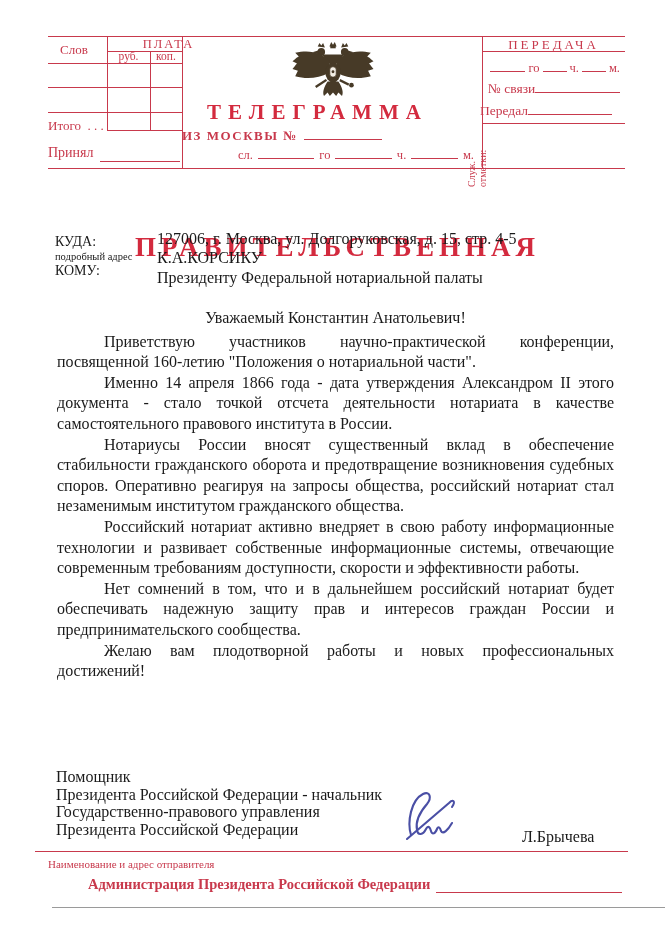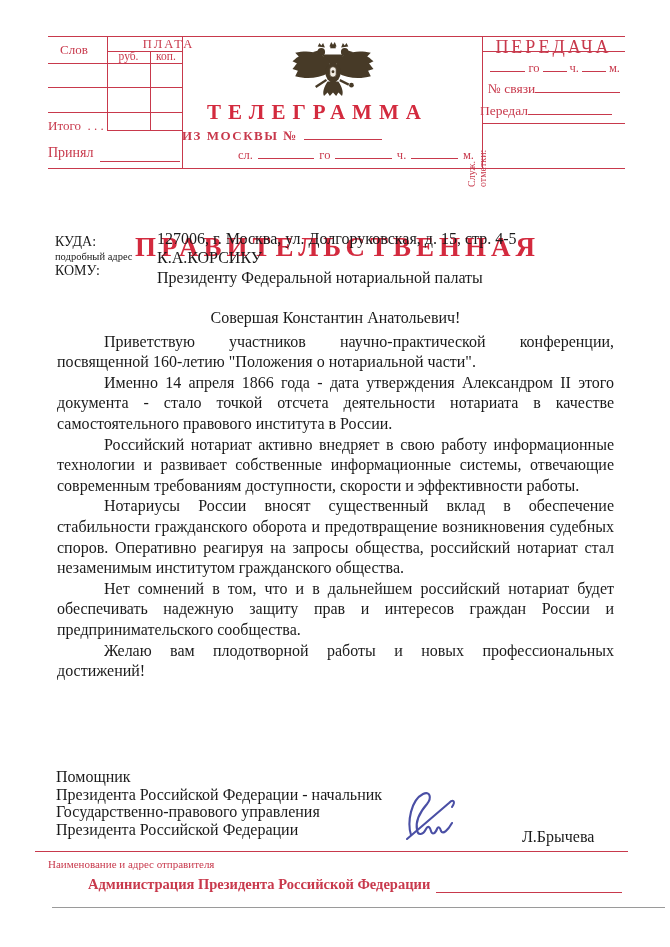--- a/index.html
+++ b/index.html
@@ -99,21 +99,21 @@
   <div class="abs" style="left:238px;top:147px;width:236px;display:flex;align-items:baseline;font-size:12.5px;color:#c8394c;">
     <span>сл.</span>
     <span class="blank" style="width:58px;margin:0 5px;"></span>
     <span>го</span>
     <span class="blank" style="width:58px;margin:0 5px;"></span>
     <span>ч.</span>
     <span class="blank" style="width:48px;margin:0 5px;"></span>
     <span>м.</span>
   </div>
 
-  <div class="abs formtxt ctr" style="left:482px;top:37px;width:143px;letter-spacing:3px;font-size:18px;">ПЕРЕДАЧА</div>
+  <div class="abs formtxt ctr" style="left:482px;top:37px;width:143px;letter-spacing:3px;font-size:13px;">ПЕРЕДАЧА</div>
   <div class="hl" style="top:51px;left:482px;width:143px;"></div>
   <div class="abs peredacha-row" style="left:490px;top:60px;width:130px;">
     <span class="fill"></span>
     <span style="margin:0 3px;">го</span>
     <span class="w" style="width:24px;"></span>
     <span style="margin:0 3px;">ч.</span>
     <span class="w" style="width:24px;"></span>
     <span style="margin-left:3px;">м.</span>
   </div>
   <div class="abs peredacha-row" style="left:488px;top:81px;width:132px;font-size:13.5px;">
@@ -137,25 +137,25 @@
     <div style="font-size:10.5px;line-height:13px;">подробный адрес</div>
     <div>КОМУ:</div>
   </div>
   <div class="abs" style="left:157px;top:229px;font-size:16px;line-height:19.3px;color:#1a1a1a;">
     <div>127006, г. Москва, ул. Долгоруковская, д. 15, стр. 4-5</div>
     <div>К.А.КОРСИКУ</div>
     <div>Президенту Федеральной нотариальной палаты</div>
   </div>
 
   <div class="abs body-text" style="left:57px;top:308px;">
-    <p class="greeting">Совершая Константин Анатольевич!</p>
+    <p class="greeting">Уважаемый Константин Анатольевич!</p>
     <p>Приветствую участников научно-практической конференции, посвященной 160-летию "Положения о нотариальной части".</p>
     <p>Именно 14 апреля 1866 года - дата утверждения Александром II этого документа - стало точкой отсчета деятельности нотариата в качестве самостоятельного правового института в России.</p>
+    <p>Нотариусы России вносят существенный вклад в обеспечение стабильности гражданского оборота и предотвращение возникновения судебных споров. Оперативно реагируя на запросы общества, российский нотариат стал незаменимым институтом гражданского общества.</p>
     <p>Российский нотариат активно внедряет в свою работу информационные технологии и развивает собственные информационные системы, отвечающие современным требованиям доступности, скорости и эффективности работы.</p>
-    <p>Нотариусы России вносят существенный вклад в обеспечение стабильности гражданского оборота и предотвращение возникновения судебных споров. Оперативно реагируя на запросы общества, российский нотариат стал незаменимым институтом гражданского общества.</p>
     <p>Нет сомнений в том, что и в дальнейшем российский нотариат будет обеспечивать надежную защиту прав и интересов граждан России и предпринимательского сообщества.</p>
     <p>Желаю вам плодотворной работы и новых профессиональных достижений!</p>
   </div>
 
   <div class="abs sig-block" style="left:56px;top:768px;">
     <div>Помощник</div>
     <div>Президента Российской Федерации - начальник</div>
     <div>Государственно-правового управления</div>
     <div>Президента Российской Федерации</div>
   </div>

